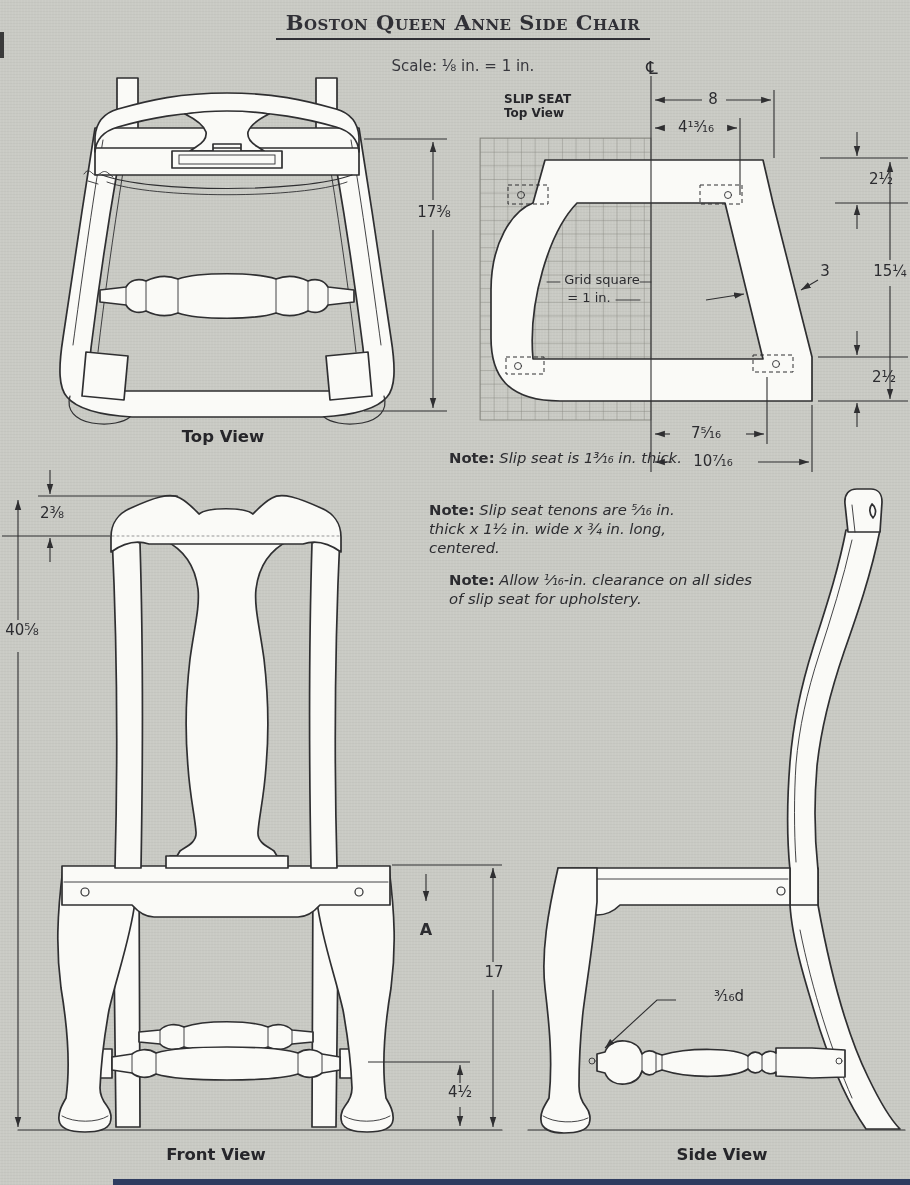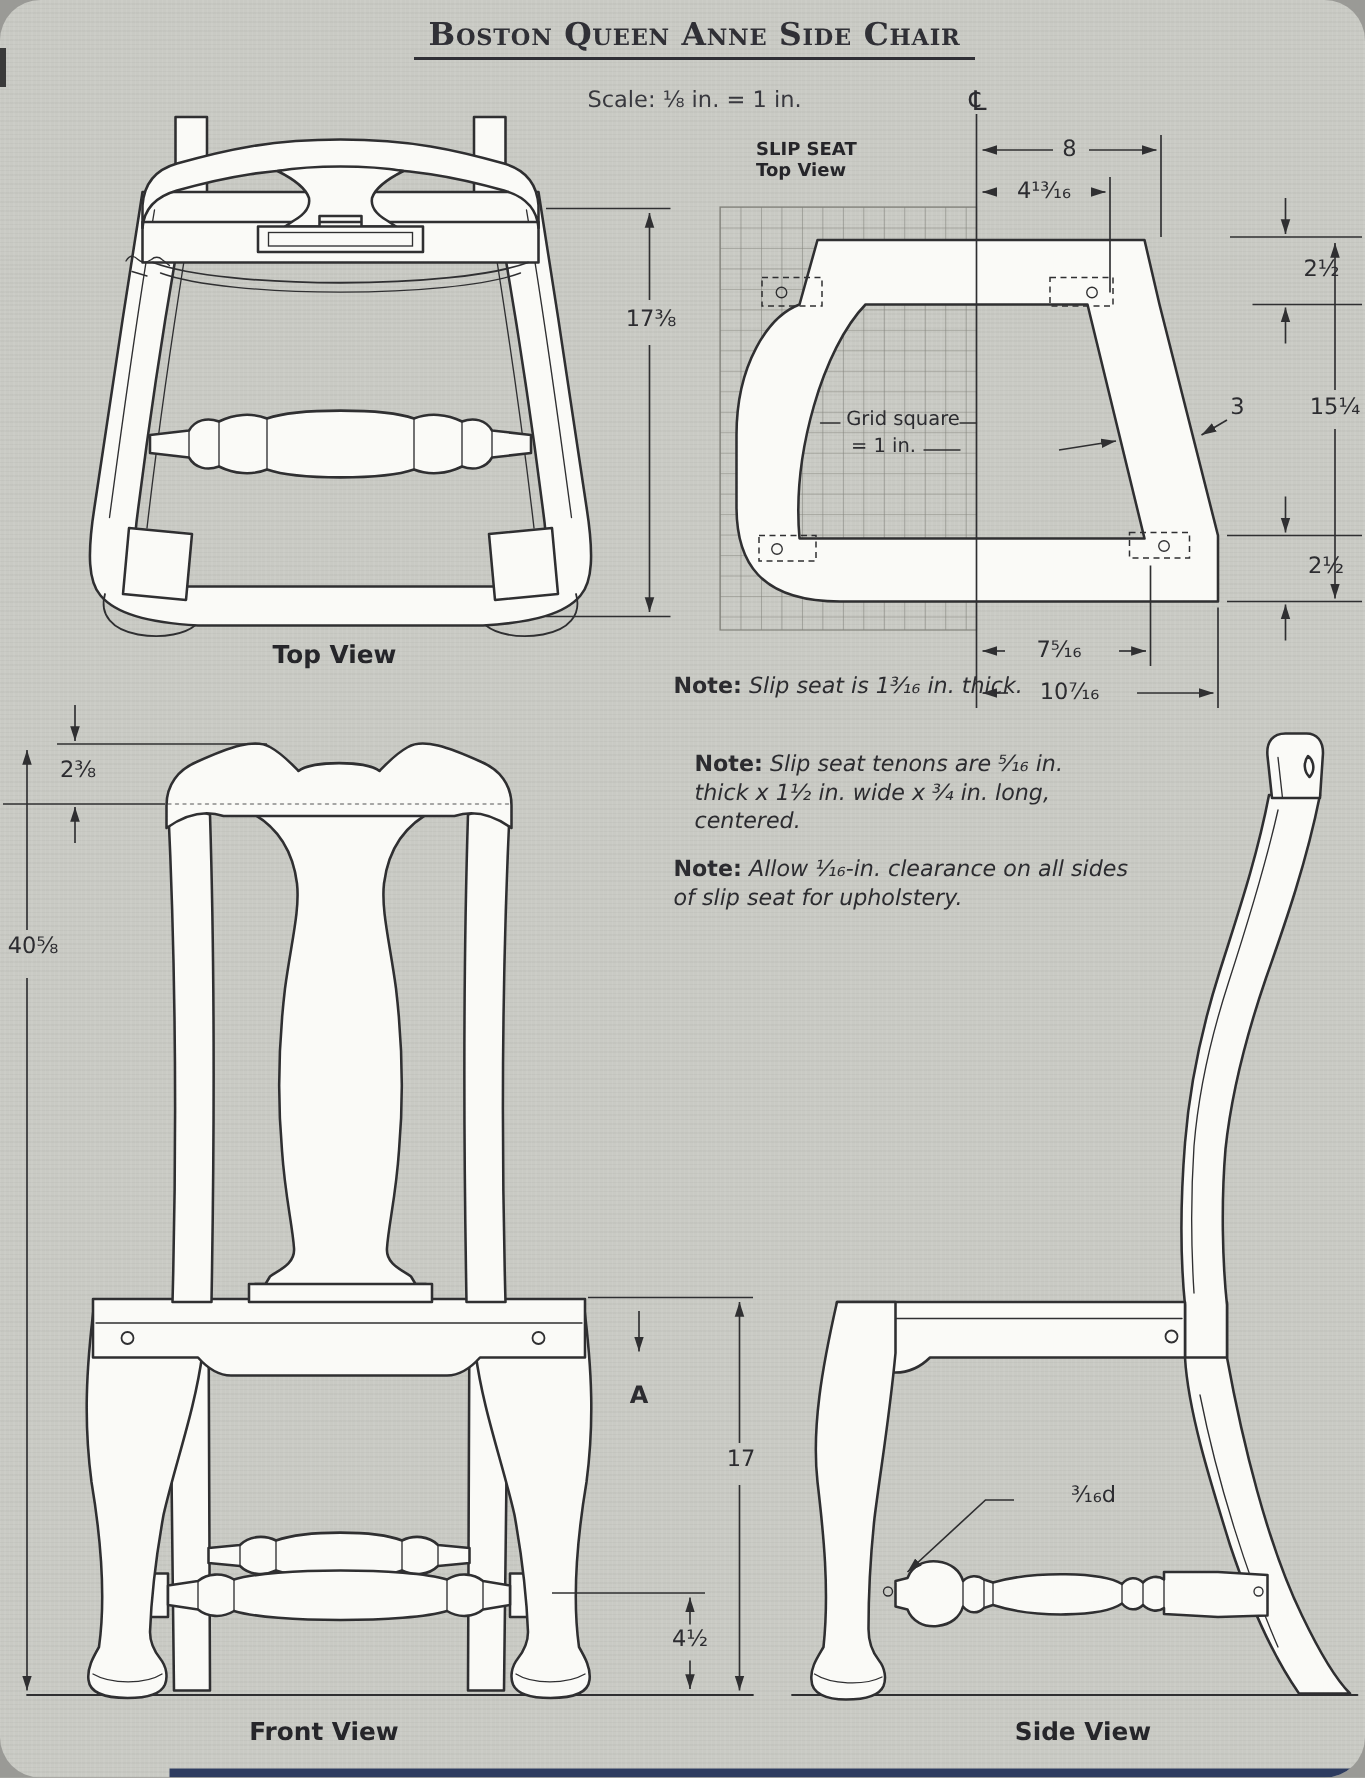--- a/index.html
+++ b/index.html
@@ -2,21 +2,21 @@
 <html><head>
 <meta charset="utf-8">
 <style>
   html,body { margin:0; padding:0; background:#9a9a96; }
   #page {
     position:relative; width:910px; height:1185px; overflow:hidden;
     background:#c9cac4;
     background-image:
       repeating-linear-gradient(90deg, rgba(255,255,255,.055) 0 1px, rgba(0,0,0,0) 1px 3px),
       repeating-linear-gradient(0deg, rgba(110,110,102,.06) 0 1px, rgba(0,0,0,0) 1px 3px);
-    font-family:"DejaVu Sans", sans-serif; color:#2c2c30;border-radius:27px;
+    font-family:"DejaVu Sans", sans-serif; color:#2c2c30;
   }
   svg.canvas { position:absolute; left:0; top:0; z-index:1; }
   .ol { fill:#fafaf7; stroke:#2f2f31; stroke-width:1.7; stroke-linejoin:round; }
   .ln { fill:none; stroke:#2f2f31; stroke-width:1.2; stroke-linecap:round; }
   .thin { stroke-width:0.9; }
   .dim { fill:none; stroke:#2f2f31; stroke-width:1.1; }
   .dash { fill:none; stroke:#2f2f31; stroke-width:1; stroke-dasharray:4 3; }
 
   .lbl { position:absolute; z-index:2; font-size:15px; line-height:1.1; text-align:center; white-space:nowrap; }
   .vlabel { font-weight:700; font-size:16.5px; color:#26262a; }
@@ -203,21 +203,21 @@
   <div class="lbl" style="left:861px;top:171px;width:40px">2½</div>
   <div class="lbl" style="left:813px;top:263px;width:24px">3</div>
   <div class="lbl" style="left:866px;top:263px;width:48px">15¼</div>
   <div class="lbl" style="left:864px;top:369px;width:40px">2½</div>
   <div class="lbl" style="left:668px;top:425px;width:76px">7⁵⁄₁₆</div>
   <div class="lbl" style="left:668px;top:453px;width:90px">10⁷⁄₁₆</div>
   <div class="lbl gridlbl" style="left:560px;top:273px;width:84px">Grid square</div>
   <div class="lbl gridlbl" style="left:560px;top:291px;width:58px">= 1 in.</div>
 
   <div class="note" style="left:427px;top:449px;width:290px"><b>Note:</b> <i>Slip seat is 1³⁄₁₆ in. thick.</i></div>
-  <div class="note" style="left:441px;top:501px;width:250px"><b>Note:</b> <i>Slip seat tenons are ⁵⁄₁₆ in. thick x 1½ in. wide x ¾ in. long, centered.</i></div>
+  <div class="note" style="left:407px;top:501px;width:250px"><b>Note:</b> <i>Slip seat tenons are ⁵⁄₁₆ in. thick x 1½ in. wide x ¾ in. long, centered.</i></div>
   <div class="note" style="left:427px;top:571px;width:310px"><b>Note:</b> <i>Allow ¹⁄₁₆-in. clearance on all sides of slip seat for upholstery.</i></div>
 
   <div class="lbl" style="left:30px;top:505px;width:44px">2⅜</div>
   <div class="lbl" style="left:0px;top:622px;width:44px">40⅝</div>
   <div class="lbl" style="left:412px;top:921px;width:28px;font-weight:700;font-size:16px">A</div>
   <div class="lbl" style="left:477px;top:964px;width:34px">17</div>
   <div class="lbl" style="left:440px;top:1084px;width:40px">4½</div>
   <div class="lbl vlabel" style="left:136px;top:1146px;width:160px">Front View</div>
 
   <div class="lbl" style="left:684px;top:988px;width:60px;text-align:right">³⁄₁₆d</div>

